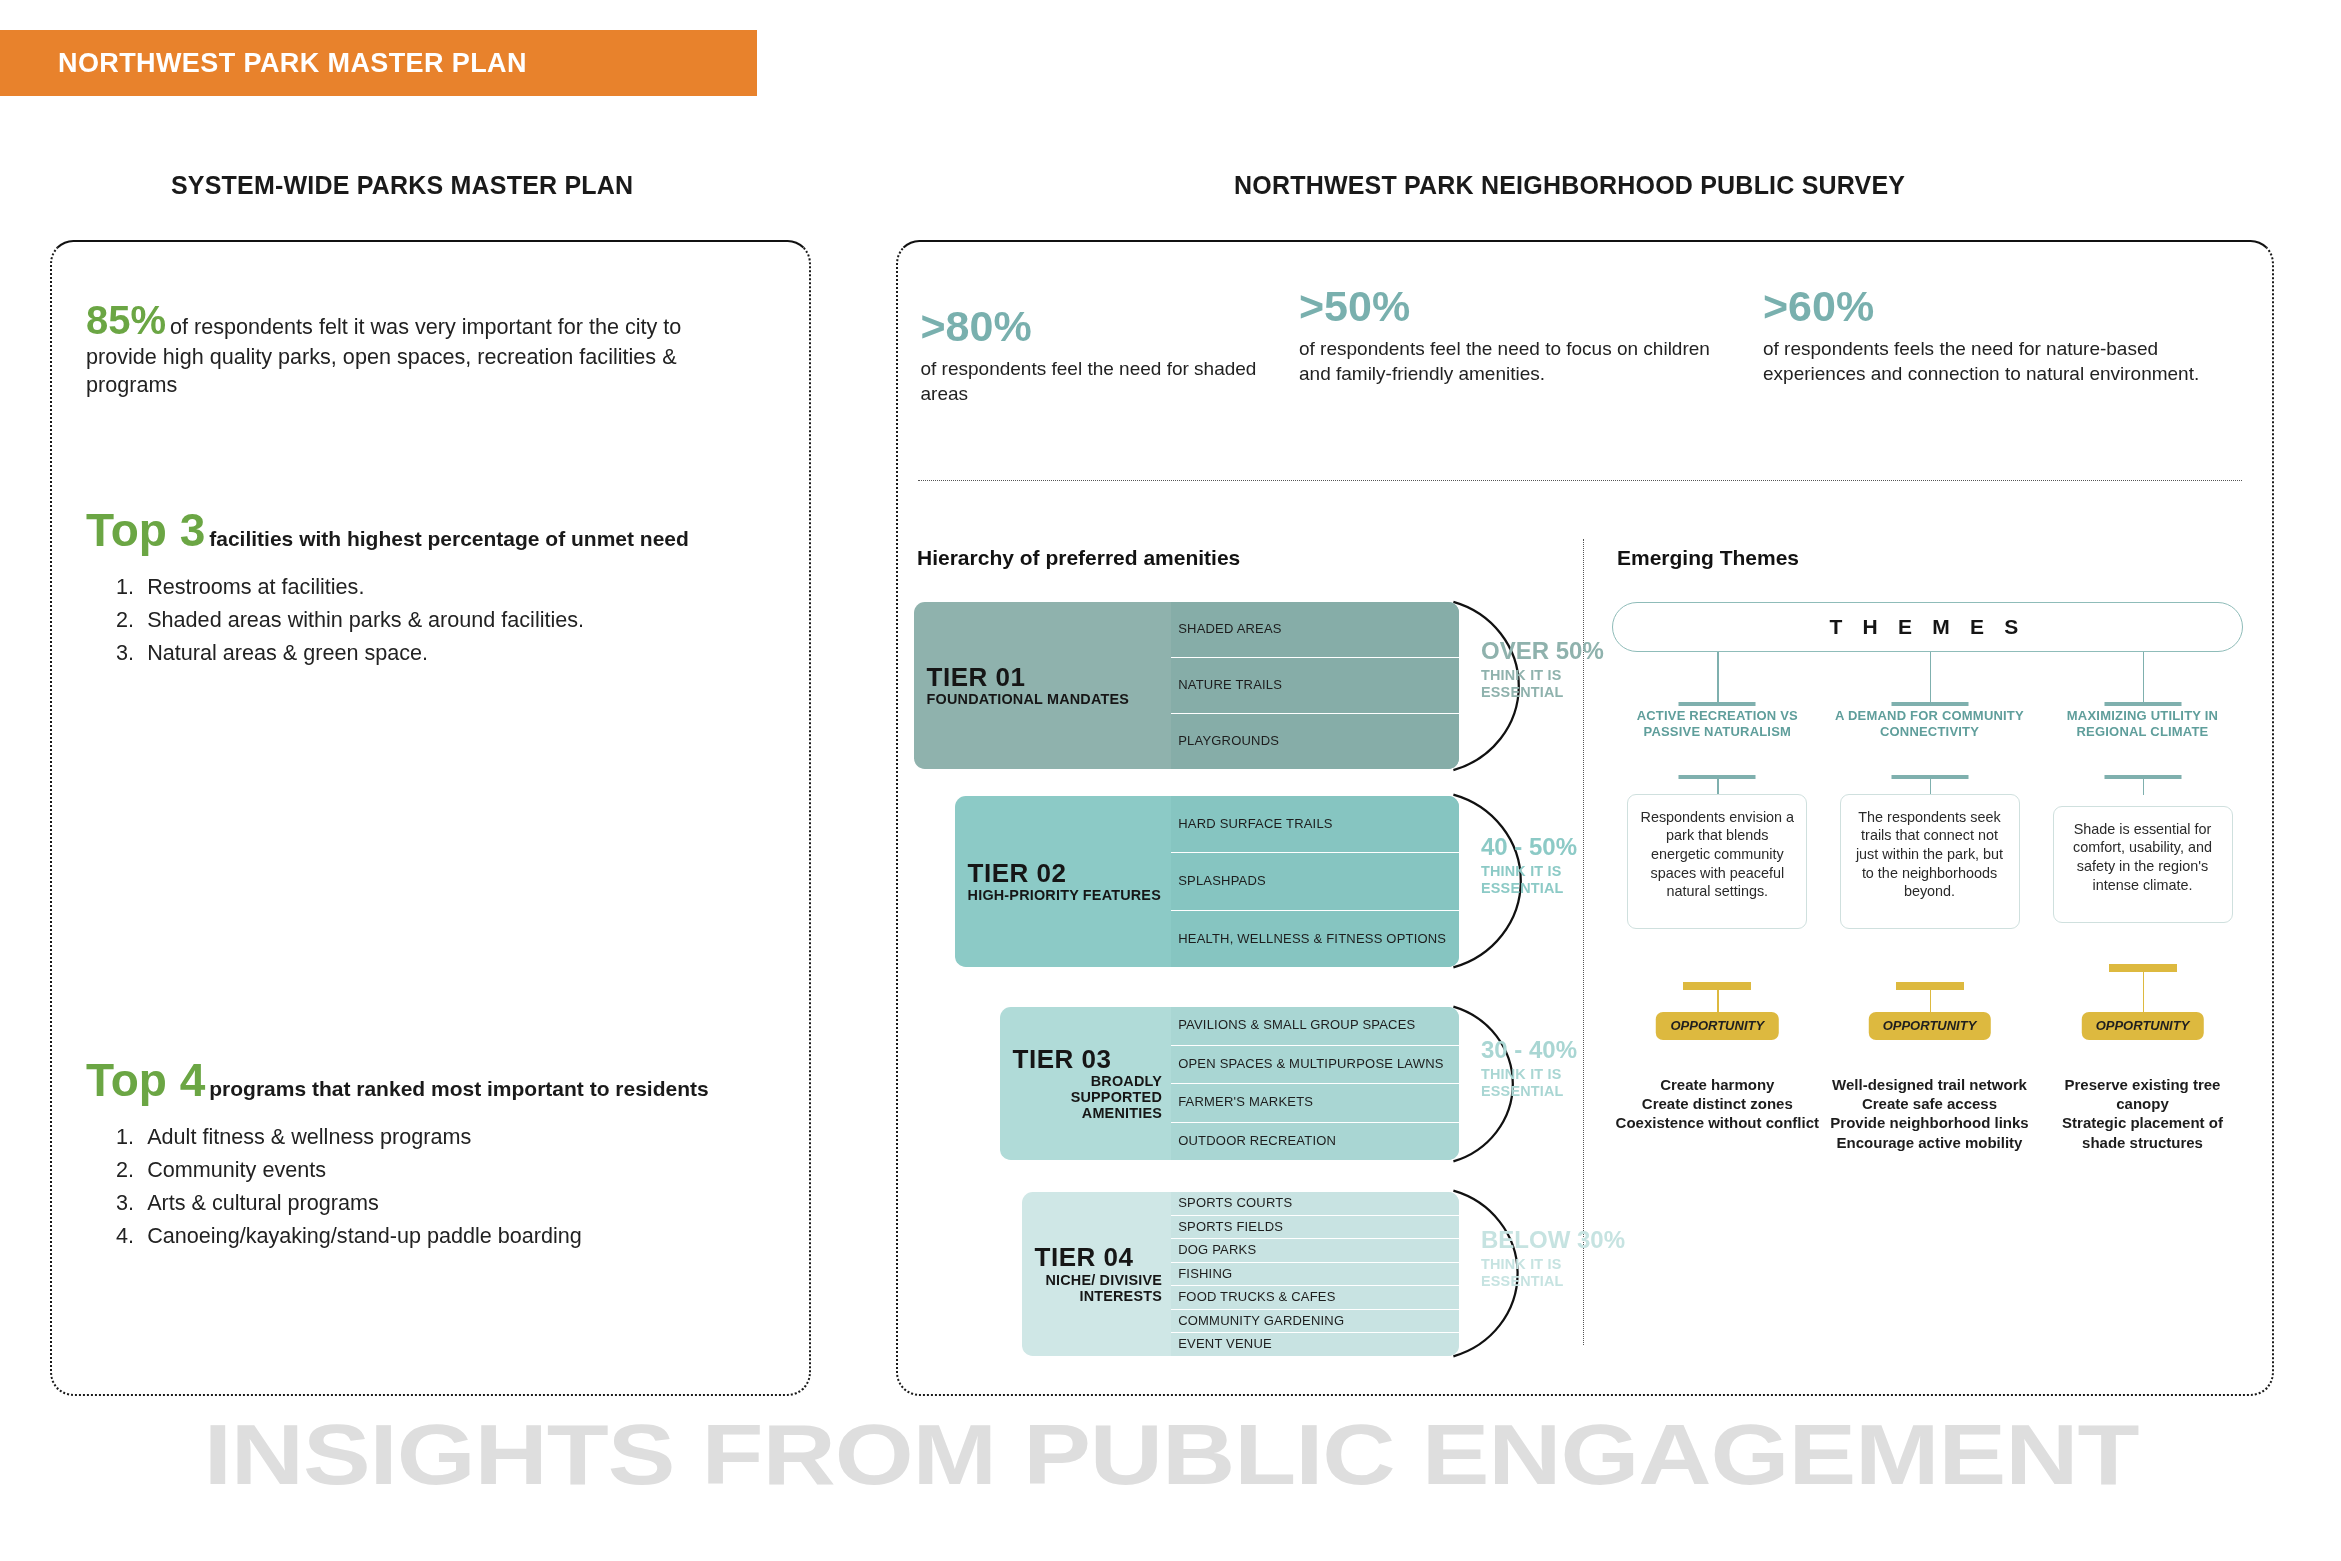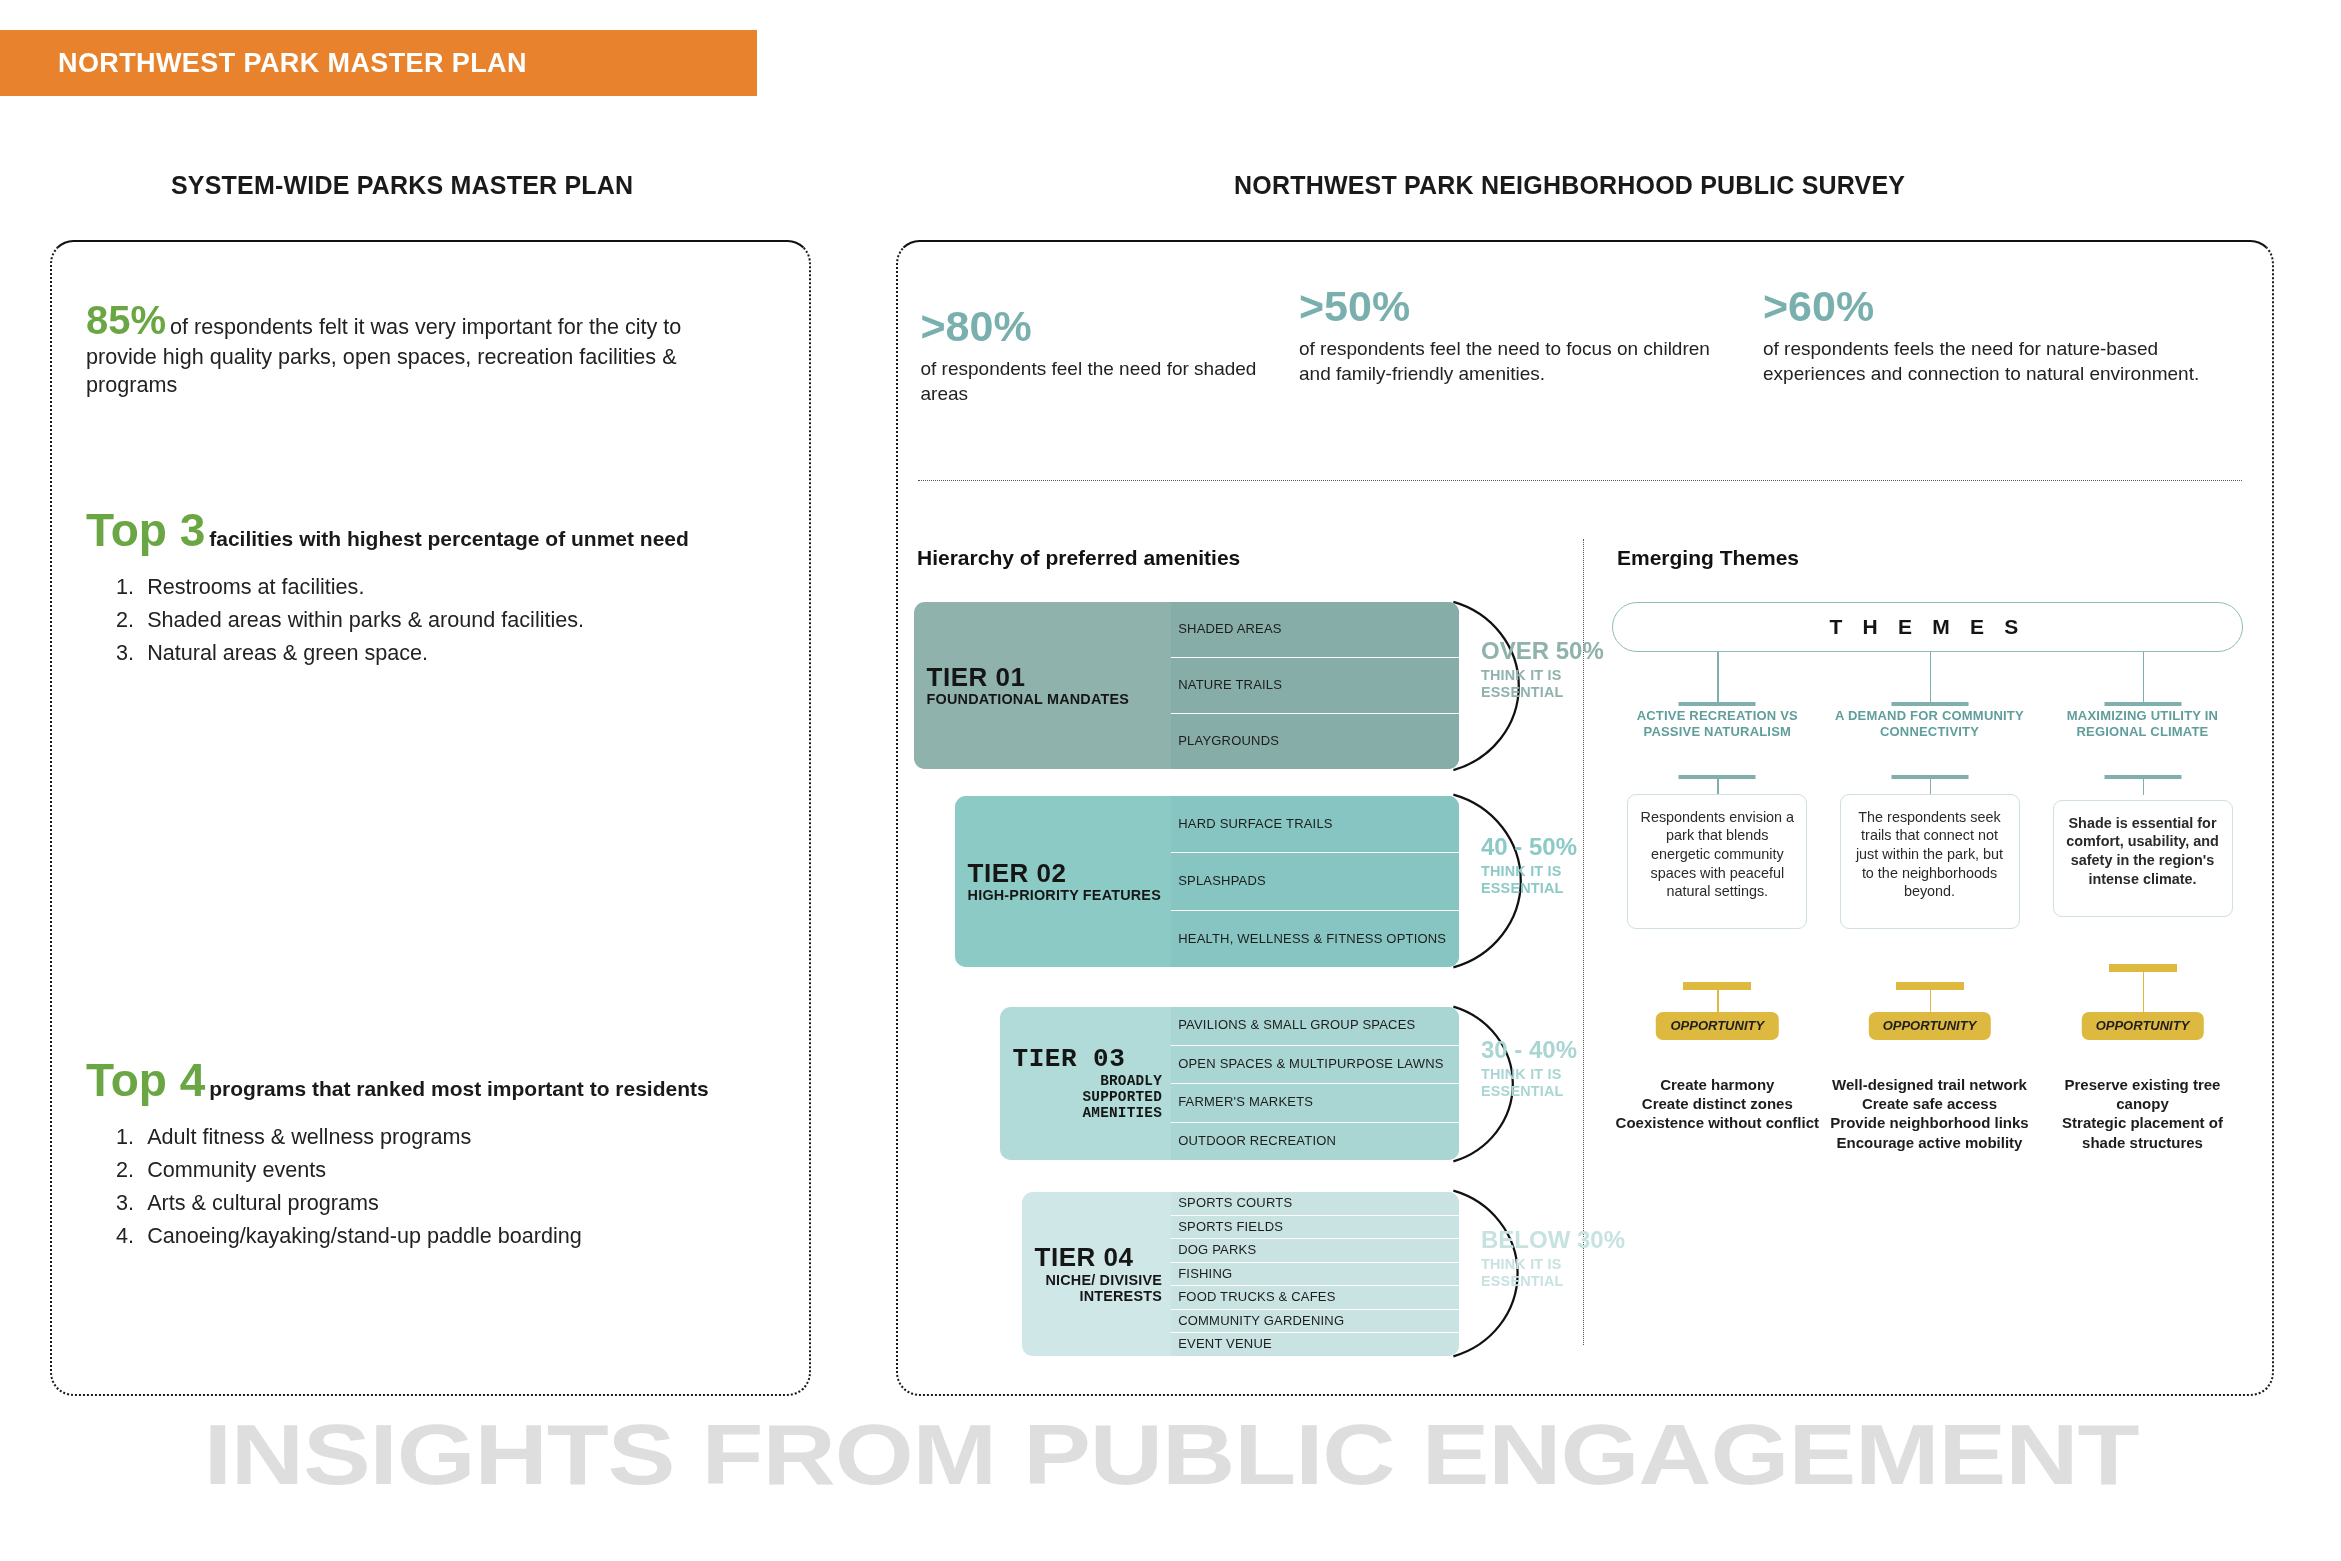--- a/index.html
+++ b/index.html
@@ -253,21 +253,21 @@
       </div>
       <div class="pct-wrap" style="left: 567px; top: 232px; width: 167px;">
         <div class="pct-big" style="color: rgb(140, 202, 198);">40 - 50%</div>
         <div class="pct-sub" style="color: rgb(140, 202, 198); margin-top: 3.6px;">THINK IT IS ESSENTIAL</div>
       </div>
       <svg width="108" height="162" class="arc" style="left: 534px; top: 401px;" viewBox="0 0 120 180">
         <path d="M 6 4 A 93.60000000000001 90 0 0 1 6 176" fill="none" stroke="#111" stroke-width="2.5"></path>
       </svg>
       <div class="tier-row" style="left: 86px; top: 405px;">
         <div class="tier-box" style="width: 459px; height: 153px; background: rgb(176, 219, 216);">
-          <div class="tier-left" style="width: 171px; font-family: Liberation Mono, monospace;">
+          <div class="tier-left" style="width: 171px;">
             <div class="tier-num">TIER 03</div>
             <div class="tier-sub">BROADLY SUPPORTED AMENITIES</div>
           </div>
           <div class="tier-right" style="flex: 1 1 0%; background: rgb(169, 214, 211);">
             <div class="amen" style="flex: 1 1 0%;">PAVILIONS &amp; SMALL GROUP SPACES</div>
             <div class="amen" style="flex: 1 1 0%;">OPEN SPACES &amp; MULTIPURPOSE LAWNS</div>
             <div class="amen" style="flex: 1 1 0%;">FARMER'S MARKETS</div>
             <div class="amen" style="flex: 1 1 0%;">OUTDOOR RECREATION</div>
           </div>
         </div>
@@ -334,21 +334,21 @@
 Create safe access
 Provide neighborhood links
 Encourage active mobility</div>
       </div>
       <div class="theme-col" style="left: 427px;">
         <div class="vline" style="top: 0px; height: 50px;"></div>
         <div class="tick" style="top: 50px;"></div>
         <div class="theme-name" style="top: 56px;">MAXIMIZING UTILITY IN REGIONAL CLIMATE</div>
         <div class="tick" style="top: 123px;"></div>
         <div class="vline" style="top: 123px; height: 20px;"></div>
-        <div class="theme-card" style="top: 148px; min-height: 117px; font-weight: bold;">Shade is essential for comfort, usability, and safety in the region's intense climate.</div>
+        <div class="theme-card" style="top: 154px; min-height: 117px;">Shade is essential for comfort, usability, and safety in the region's intense climate.</div>
         <div class="gold-tick" style="top: 312px;"></div>
         <div class="gold-line" style="top: 315px; height: 45px;"></div>
         <div class="opp-badge" style="top: 360px;">OPPORTUNITY</div>
         <div class="opp-text" style="top: 423px; white-space: pre-line;">Preserve existing tree canopy
 Strategic placement of shade structures</div>
       </div>
     </div>
 
   <div id="footer-wm">INSIGHTS FROM PUBLIC ENGAGEMENT</div>
 </div>

